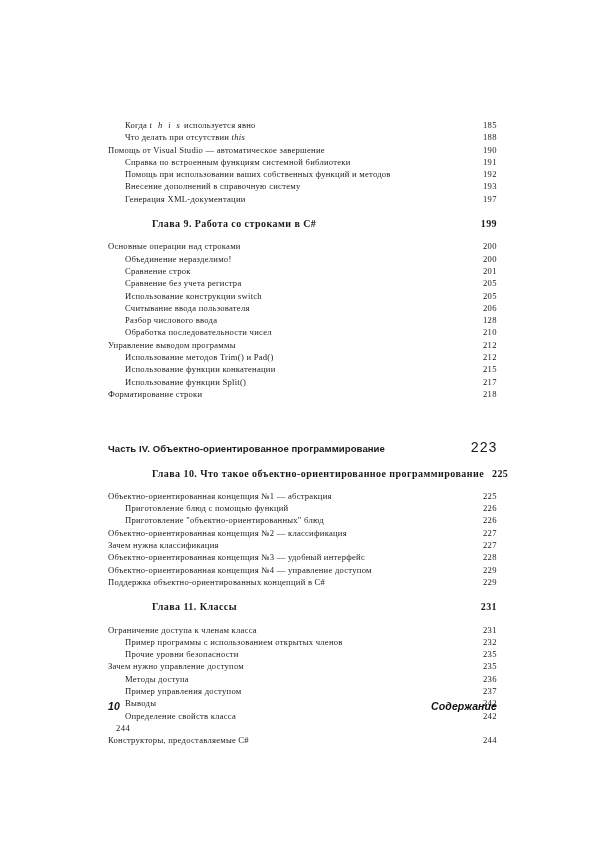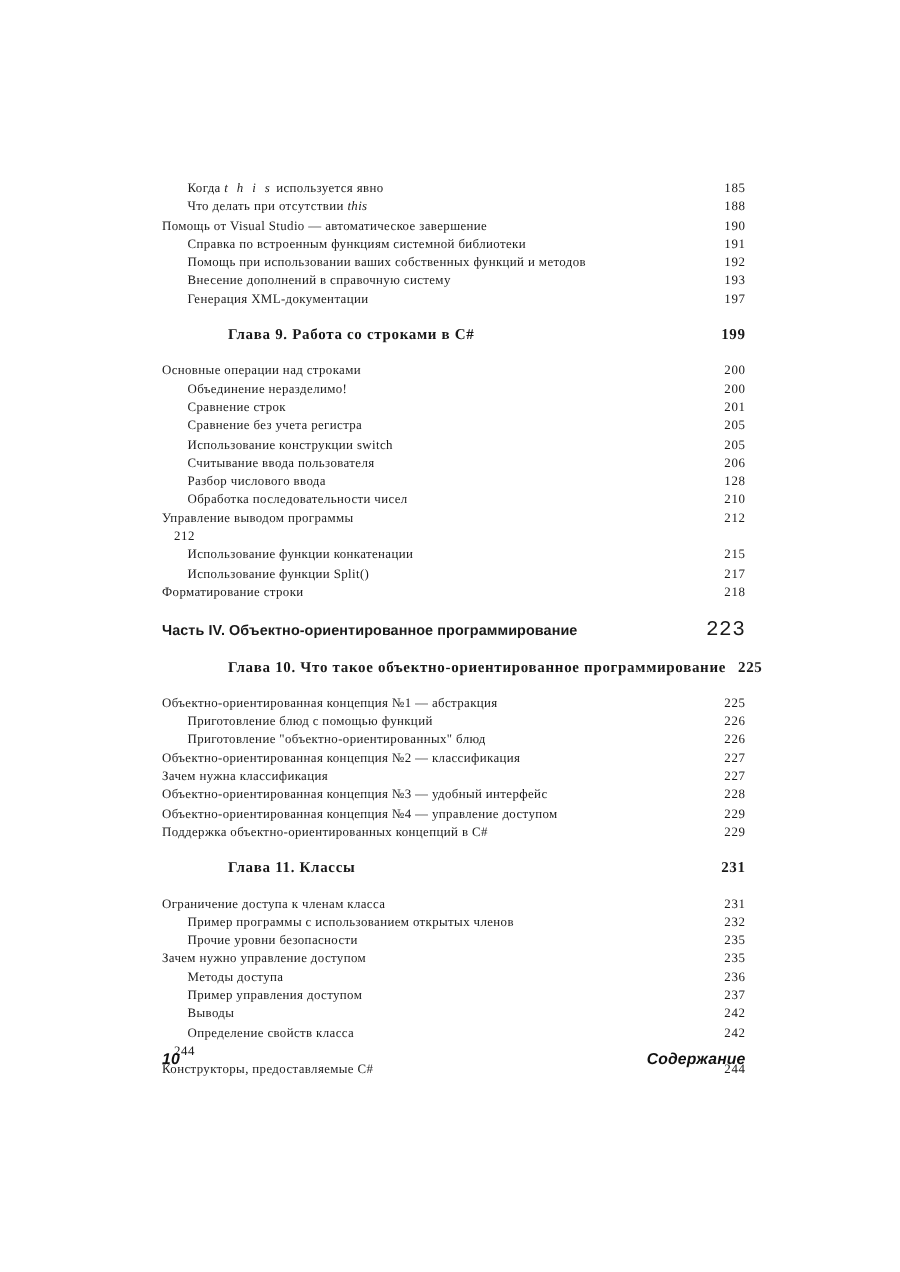--- a/index.html
+++ b/index.html
@@ -75,20 +75,21 @@
     font-weight: bold;
     letter-spacing: 0.4px;
   }
 
   
   .part {
     font-family: "Liberation Sans", "DejaVu Sans", sans-serif;
     font-size: 9.6px;
     font-weight: bold;
     letter-spacing: 0.05px;
+    margin-top: 28px;
   }
   .part .pg {
     font-family: Liberation Mono, monospace;
     font-weight: normal;
     font-size: 14px;
     letter-spacing: 0.4px;
   }
 
   
   .gap-sm { height: 10px; }
@@ -192,20 +193,21 @@
       </div>
       <div class="row entry lvl2">
         <span class="title">Обработка последовательности чисел</span>
         <span class="pg">210</span>
       </div>
       <div class="row entry lvl1">
         <span class="title">Управление выводом программы</span>
         <span class="pg">212</span>
       </div>
       <div class="row entry lvl2">
+        <span class="title">Использование методов Trim() и Pad()</span>
         <span class="pg">212</span>
       </div>
       <div class="row entry lvl2">
         <span class="title">Использование функции конкатенации</span>
         <span class="pg">215</span>
       </div>
       <div class="row entry lvl2">
         <span class="title">Использование функции Split()</span>
         <span class="pg">217</span>
       </div>

